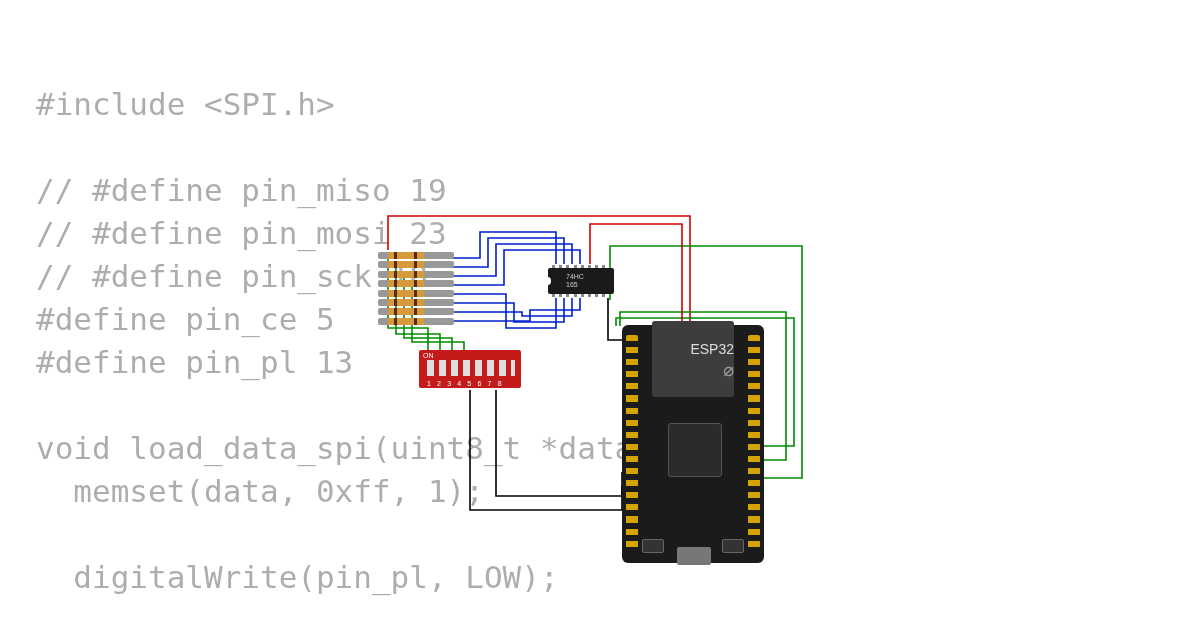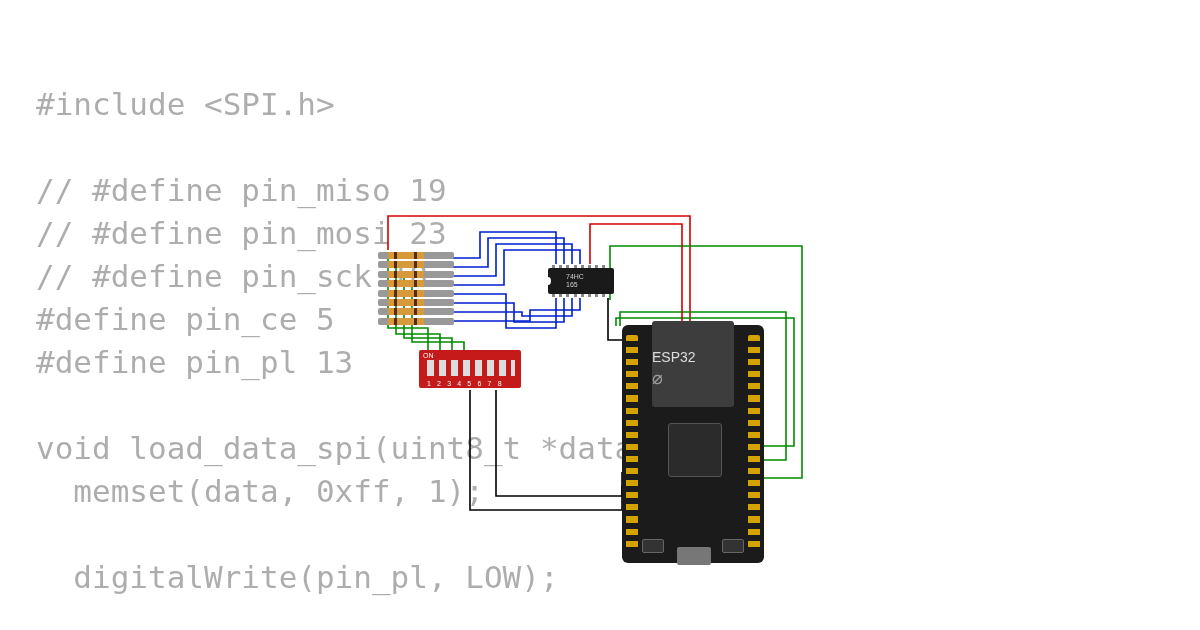--- a/index.html
+++ b/index.html
@@ -1,20 +1,20 @@
 <!DOCTYPE html>
 <html><head>
 <meta charset="utf-8">
 <style>
   html,body{margin:0;padding:0;width:1200px;height:630px;background:#fff;font-family:"Helvetica Neue",Arial,sans-serif;overflow:hidden}
   .code{position:absolute;left:36px;top:52px;font-size:31px;line-height:43px;color:rgba(60,60,60,.42);font-weight:400;white-space:pre}
   .diagram{position:absolute;left:360px;top:210px;width:480px;height:345px}
   
   .esp{position:absolute;left:262px;top:115px;width:142px;height:238px;background:#1b1b1b;border-radius:6px}
-  .esp .shield{position:absolute;left:30px;top:-4px;width:82px;height:86px;background:#3d3d3d;border-radius:3px;color:#ddd;font-size:14px;text-align:left;padding-top:28px;box-sizing:border-box}
+  .esp .shield{position:absolute;left:30px;top:-4px;width:82px;height:76px;background:#3d3d3d;border-radius:3px;color:#ddd;font-size:14px;text-align:right;padding-top:20px;box-sizing:border-box}
   .esp .logo{font-size:18px;opacity:.6;display:block;margin-top:2px}
   .esp .pins-l,.esp .pins-r{position:absolute;top:10px;width:12px;height:218px;background:repeating-linear-gradient(to bottom,#d4a300 0 6px,transparent 6px 12.1px);border-radius:2px}
   .esp .pins-l{left:4px}.esp .pins-r{right:4px}
   .esp .soc{position:absolute;left:46px;top:98px;width:52px;height:52px;background:#2b2b2b;border:1px solid #555;border-radius:3px}
   .esp .usb{position:absolute;left:55px;bottom:-2px;width:34px;height:18px;background:#777;border-radius:2px}
   .esp .btn{position:absolute;bottom:10px;width:20px;height:12px;background:#333;border:1px solid #666;border-radius:2px}
   .esp .btn.l{left:20px}.esp .btn.r{right:20px}
   
   .ic{position:absolute;left:188px;top:58px;width:66px;height:26px;background:#1a1a1a;border-radius:2px}
   .ic .notch{position:absolute;left:-3px;top:9px;width:6px;height:8px;background:#fff;border-radius:50%}

